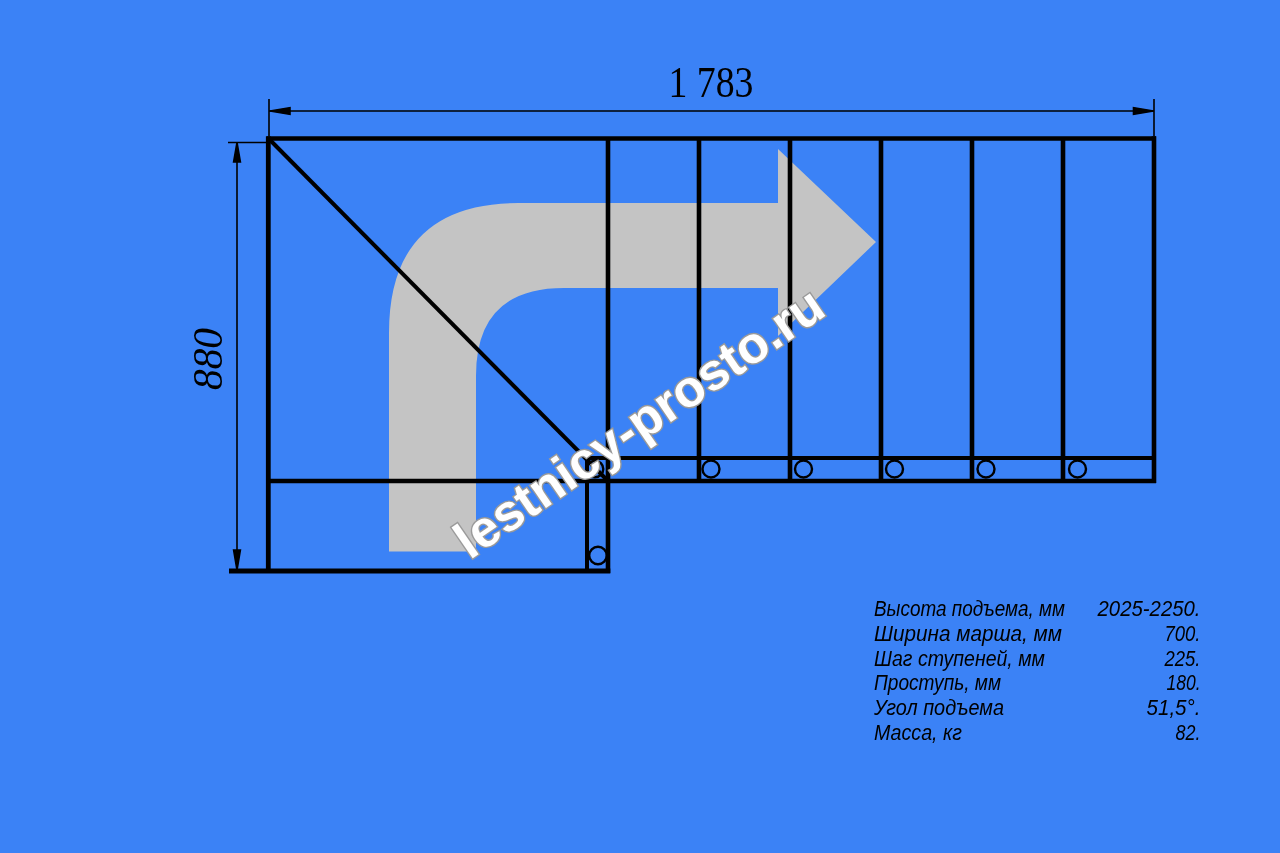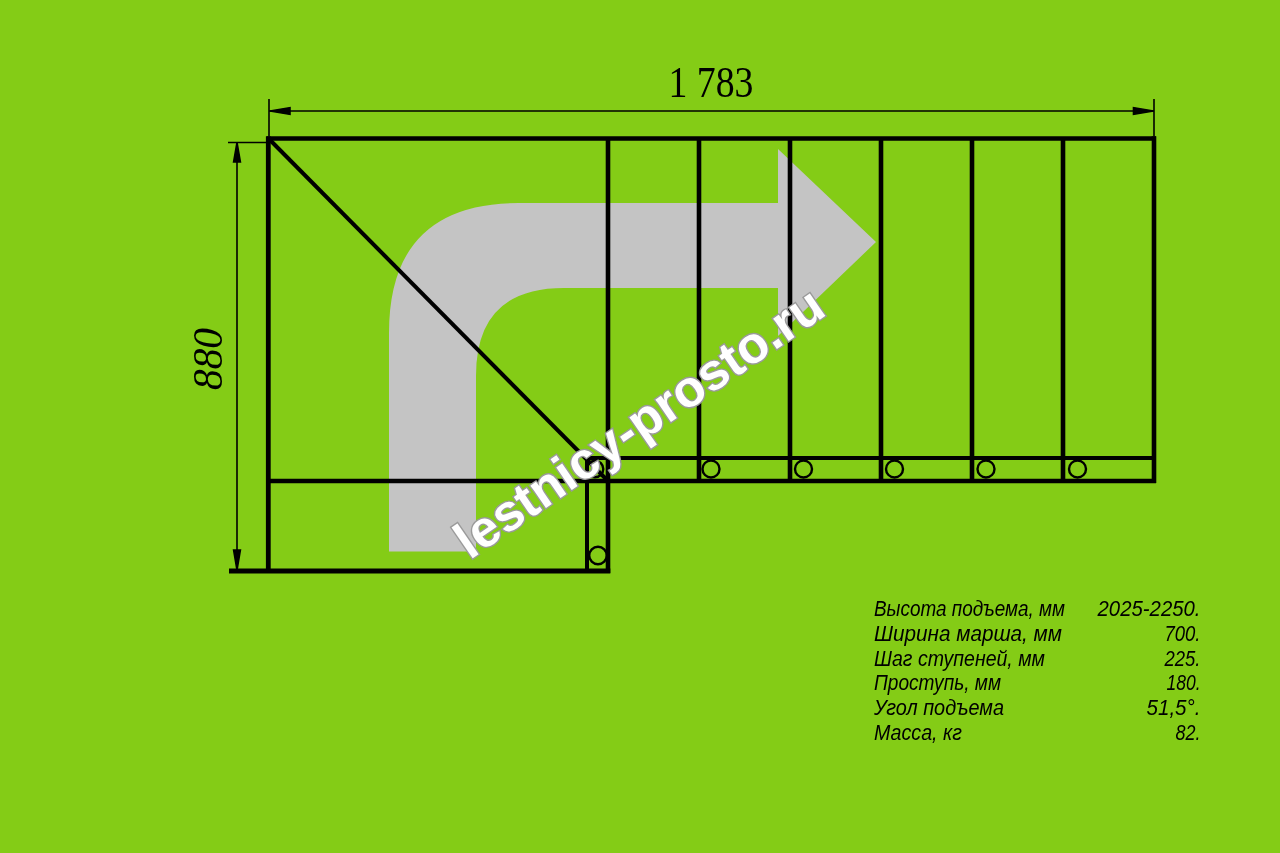--- a/index.html
+++ b/index.html
@@ -1,16 +1,16 @@
 <!DOCTYPE html>
 <html><head>
 <meta charset="utf-8">
 <style>
   html,body{margin:0;padding:0;background:#ffffff;}
-  .page{position:relative;width:1280px;height:853px;background:#84cc16;overflow:hidden;}
+  .page{position:relative;width:1280px;height:853px;background:#3b82f6;overflow:hidden;}
   svg{position:absolute;left:0;top:0;}
 </style>
 </head>
 <body>
 <div class="page">
 <svg width="1280" height="853" viewBox="0 0 1280 853">
 
   <path d="M 389 551.5 L 389 333 Q 389 203 519 203 L 778 203 L 778 149 L 876 242 L 778 336 L 778 288 L 564 288 Q 476 288 476 376 L 476 551.5 Z" fill="#c4c4c4"></path>
 
   <line x1="266.8" y1="138.5" x2="1156" y2="138.5" stroke="#000" stroke-width="4.6"></line>

